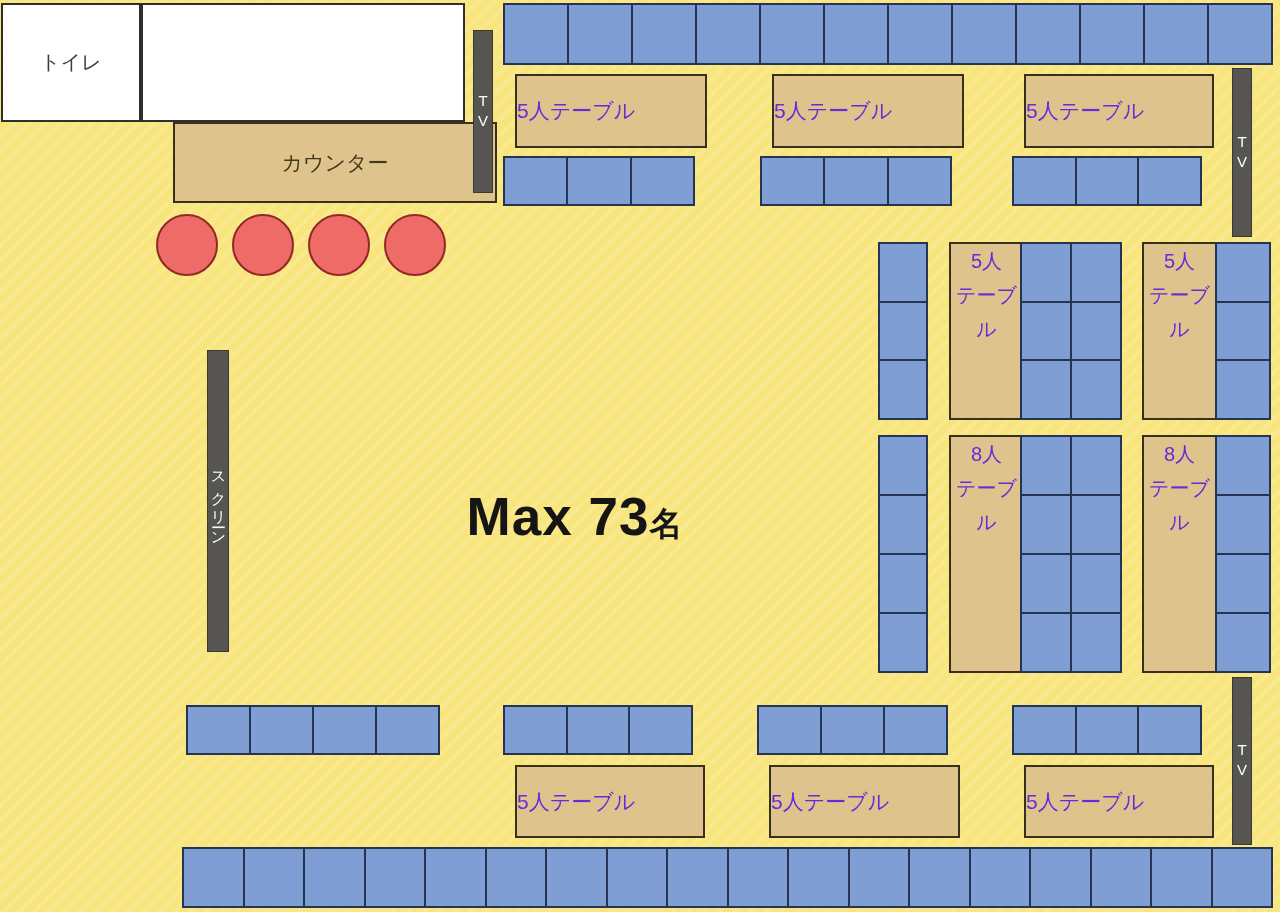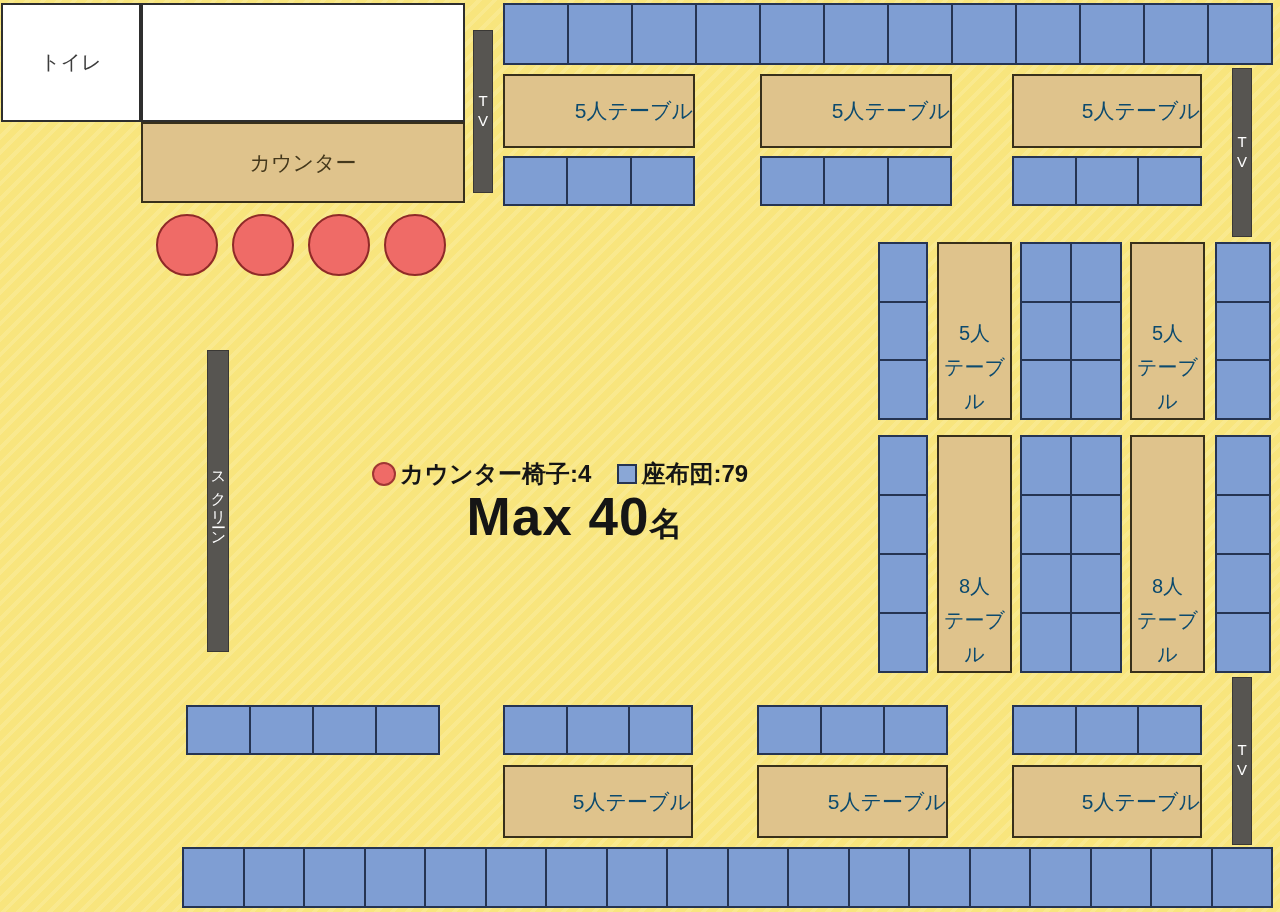--- a/index.html
+++ b/index.html
@@ -4,22 +4,22 @@
 <style>
   html,body{margin:0;padding:0;background:#fff;}
   .stage{
     position:relative;width:1280px;height:912px;overflow:hidden;
     background:repeating-linear-gradient(135deg,#f8e57d 0px,#f8e57d 7px,#f9e98e 7px,#f9e98e 11px);
     font-family:"Liberation Sans","DejaVu Sans",sans-serif;
   }
   .abs{position:absolute;box-sizing:border-box;}
   .room{background:#ffffff;border:2px solid #2e2e2e;display:flex;align-items:center;justify-content:center;}
   .room-label{color:#3c3c3c;font-size:20px;}
-  .counter{background:#dfc38c;border:2px solid #38301b;display:flex;align-items:center;justify-content:center;color:#44381c;font-size:21px;}
-  .table{background:#dfc38c;border:2px solid #38301b;display:flex;align-items:center;justify-content:flex-end;color:#0c4a6e;font-size:21px;}
+  .counter{background:#dfc38c;border:2px solid #38301b;display:flex;align-items:center;justify-content:center;color:#44381c;font-size:21px;margin-left:32px;}
+  .table{background:#dfc38c;border:2px solid #38301b;display:flex;align-items:center;justify-content:flex-start;color:#6d28d9;font-size:21px;margin-left:12px;}
   .table-v{flex-direction:column;font-size:20px;line-height:1.7;text-align:center;}
   .cushion-row{display:flex;border:1px solid #253452;}
   .cushion-row .cushion{flex:1;border:1px solid #253452;background:#7f9ed3;}
   .cushion-col{display:flex;flex-direction:column;border:1px solid #253452;}
   .cushion-col .cushion{flex:1;border:1px solid #253452;background:#7f9ed3;}
   .cushion-grid{display:grid;grid-template-columns:1fr 1fr;grid-auto-rows:1fr;border:1px solid #253452;}
   .cushion-grid .cushion{border:1px solid #253452;background:#7f9ed3;}
   .fixture{background:#575551;border:1px solid #3a3835;display:flex;align-items:center;justify-content:center;color:#fff;}
   .fixture span{writing-mode:vertical-rl;}
   .tv span{text-orientation:upright;font-size:15px;letter-spacing:3px;}
@@ -216,28 +216,18 @@
       <div class="cushion"></div>
       <div class="cushion"></div>
       <div class="cushion"></div>
       <div class="cushion"></div>
       <div class="cushion"></div>
       <div class="cushion"></div>
       <div class="cushion"></div>
     </div>
 
 
-  <div class="abs legend" style="left:330px;top:460px;width:460px;height:28px;">
-    <span class="legend-item">
-      <span class="dot"></span>
-      <span>カウンター椅子:4</span>
-    </span>
-    <span class="legend-item">
-      <span class="sq"></span>
-      <span>座布団:79</span>
-    </span>
-  </div>
 
   <div class="abs max" style="left:390px;top:486px;width:370px;">
-    <span>Max 40</span><span class="suffix">名</span>
+    <span>Max 73</span><span class="suffix">名</span>
   </div>
 
 </div>
 
 </body></html>

